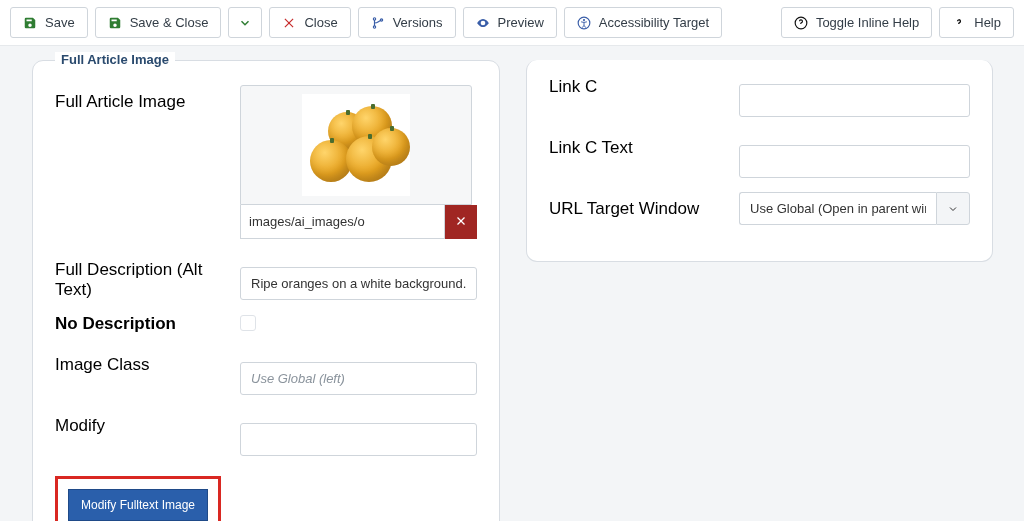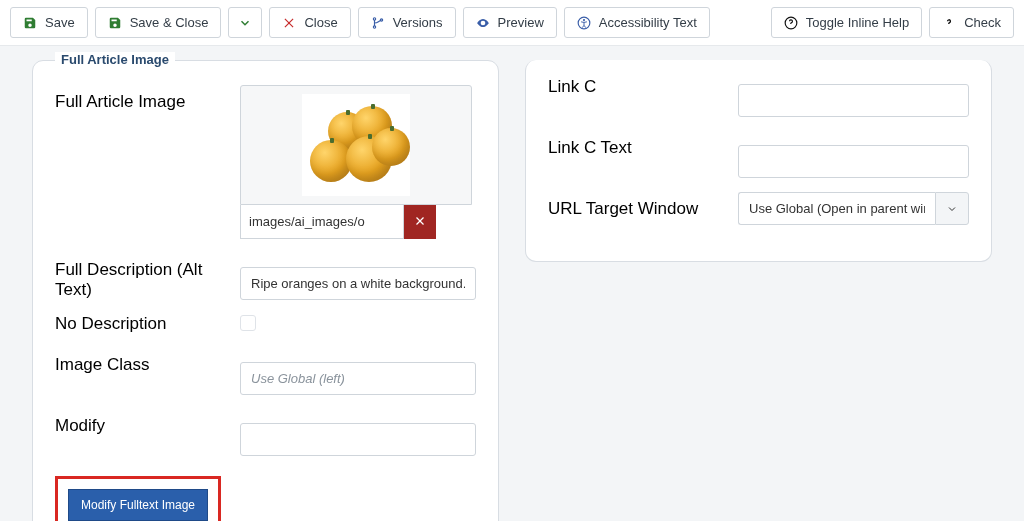--- a/index.html
+++ b/index.html
@@ -60,21 +60,21 @@
     padding: 0 6px;
     font-size: 13px;
     font-weight: 600;
     color: #2a4a6e;
   }
   .field-row {
     display: flex;
     align-items: flex-start;
     margin-bottom: 14px;
   }
-  .field-row.center { align-items:center; }
+  .field-row.center { align-items:center;font-weight:bold; }
   .field-label {
     width: 185px;
     min-width: 185px;
     color: #000000;
     font-size: 17px;
     padding-top: 7px;
   }
   .panel.right .field-label { width: 190px; min-width:190px; }
   .field-control { flex: 1; }
   .txt {
@@ -102,21 +102,21 @@
   .oranges {
     width: 108px; height: 102px; background:#fff; position:relative; overflow:hidden;
   }
   .orange { position:absolute; border-radius:50%; background: radial-gradient(circle at 35% 30%, #ffd56b, #e6a21f 55%, #c2831a); box-shadow: inset -4px -6px 10px rgba(0,0,0,.15); }
   .orange::after{content:"";position:absolute;top:-2px;left:48%;width:4px;height:5px;background:#4a6d2f;border-radius:1px;}
   .o1{width:42px;height:42px;left:8px;top:46px;}
   .o2{width:46px;height:46px;left:44px;top:42px;}
   .o3{width:38px;height:38px;left:70px;top:34px;}
   .o4{width:38px;height:38px;left:26px;top:18px;}
   .o5{width:40px;height:40px;left:50px;top:12px;}
-  .img-path-row { display:flex; width:196px; }
+  .img-path-row { display:flex; width:237px; }
   .path-input {
     flex:1;
     padding: 9px 8px;
     border: 1px solid #cfd5db;
     border-top: none;
     font-size: 13px;
     color:#333;
     background:#fff;
     min-width: 0;
   }
@@ -216,35 +216,35 @@
         <path d="M12 5C6 5 2 12 2 12s4 7 10 7 10-7 10-7-4-7-10-7zm0 11a4 4 0 1 1 0-8 4 4 0 0 1 0 8z"></path>
       </svg>
     <span>Preview</span>
   </button>
   <button class="tb-btn">
     <svg class="ic ic-acc" viewBox="0 0 24 24">
         <circle cx="12" cy="12" r="10" fill="none" stroke="#3a5ea8" stroke-width="2"></circle>
         <circle cx="12" cy="7" r="1.8"></circle>
         <path d="M7 10l5 1 5-1M12 11v5l-3 4M12 16l3 4" stroke="#3a5ea8" stroke-width="1.6" fill="none"></path>
       </svg>
-    <span>Accessibility Text</span>
+    <span>Accessibility Target</span>
   </button>
   <span class="tb-spacer"></span>
   <button class="tb-btn">
     <svg class="ic ic-help" viewBox="0 0 24 24">
         <circle cx="12" cy="12" r="10" fill="none" stroke="#111" stroke-width="2"></circle>
         <path d="M9.5 9a2.5 2.5 0 1 1 3.5 2.3c-1 .5-1.5 1-1.5 2.2M12 17h.01" stroke="#111" stroke-width="2" fill="none"></path>
       </svg>
     <span>Toggle Inline Help</span>
   </button>
   <button class="tb-btn">
     <svg class="ic" viewBox="0 0 24 24" style="stroke:#111;stroke-width:2.3;fill:none;">
         <path d="M9.5 9a2.5 2.5 0 1 1 3.5 2.3c-1 .5-1.5 1-1.5 2.2M12 17.5h.01"></path>
       </svg>
-    <span>Check</span>
+    <span>Help</span>
   </button>
 </div>
 
 <div class="content">
 
   <div class="panel left">
     <span class="legend">Full Article Image</span>
 
     <div class="field-row">
       <div class="field-label">Full Article Image</div>

